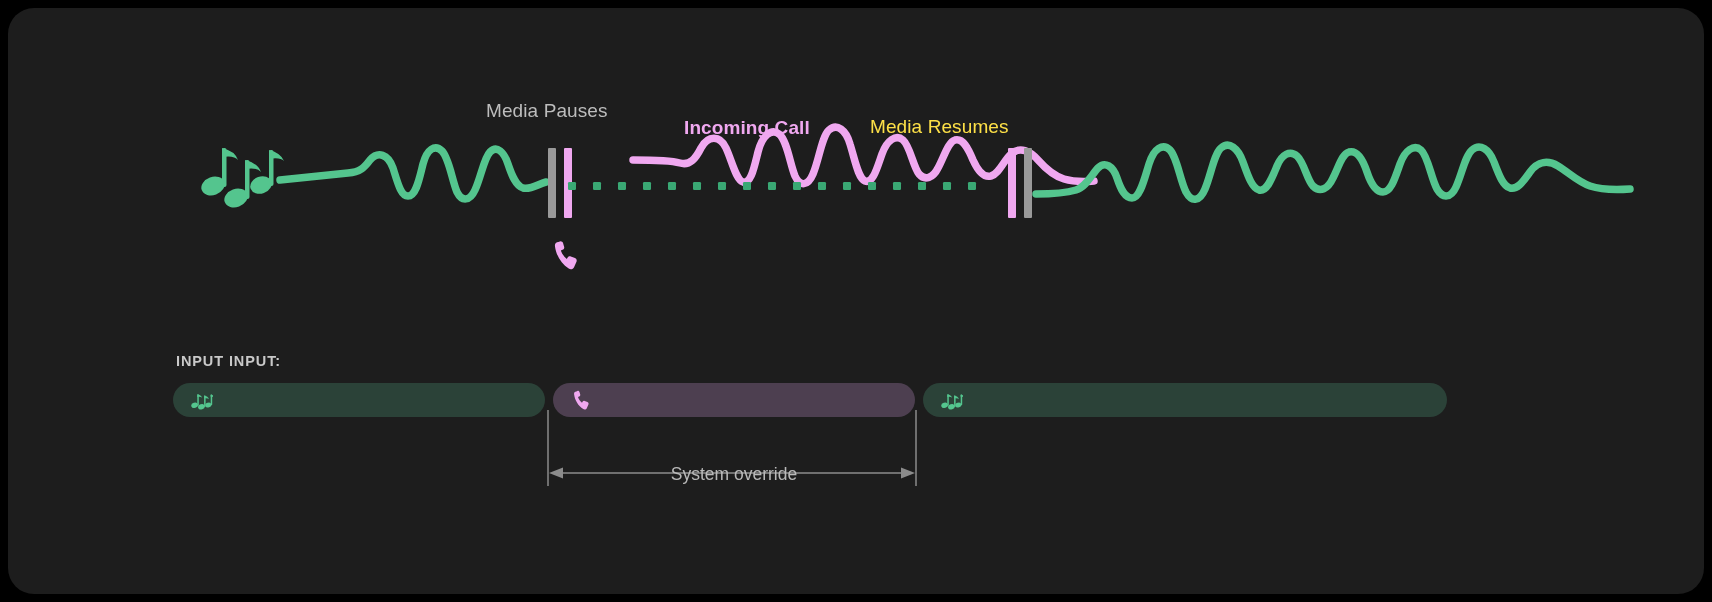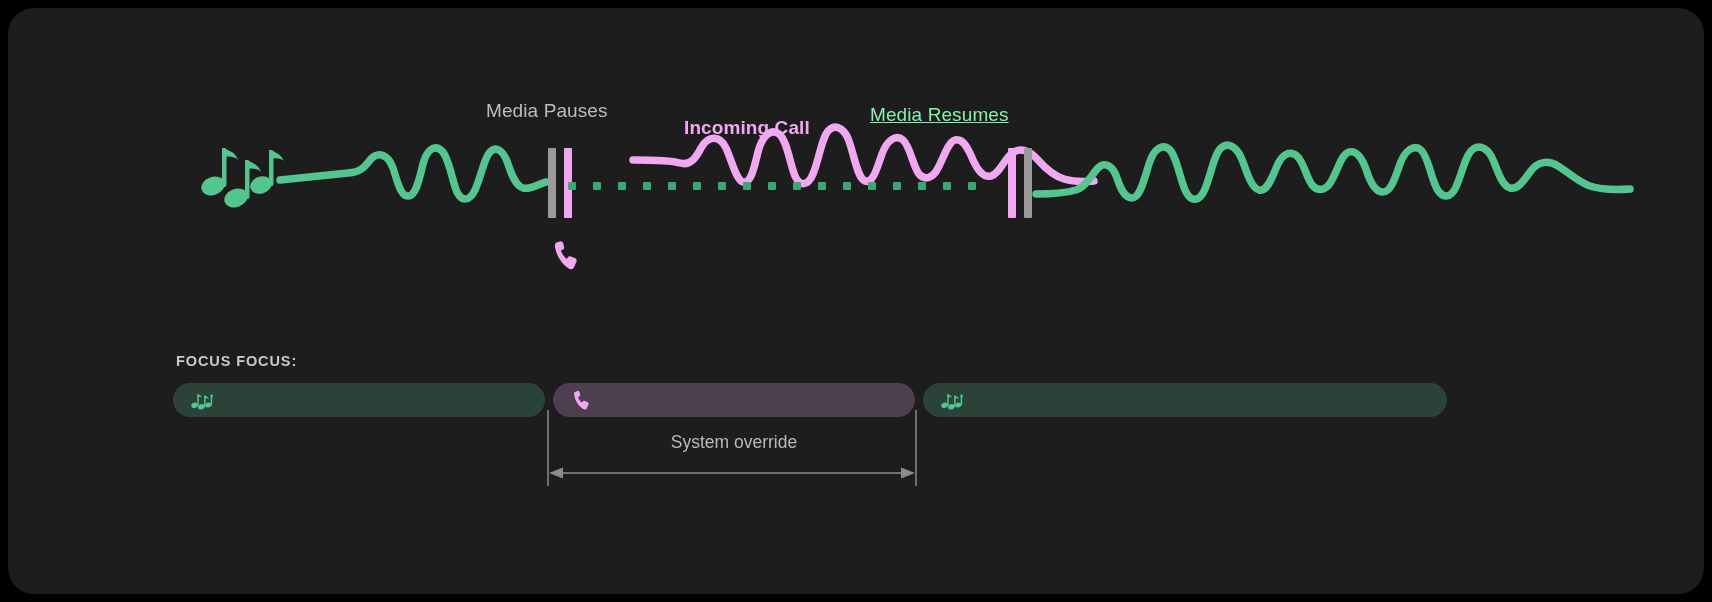--- a/index.html
+++ b/index.html
@@ -43,24 +43,23 @@
     font-size: 19px;
     letter-spacing: .1px;
     white-space: nowrap;
   }
   .lbl-pause {
     color: #bdbdbd;
     left: 478px;
     top: 92px;
   }
   .lbl-resume {
-    color: #86efac;
+    color: #fde047;
     left: 862px;
-    top: 96px;
-    text-decoration: underline;
+    top: 108px;
   }
   .lbl-call {
     color: #f0a8f0;
     left: 676px;
     top: 69px;
     font-weight: 600;
     margin-top: 40px;
   }
 
   
@@ -97,21 +96,21 @@
 
   .bar-ico {
     margin-left: 18px;
     display: block;
     line-height: 0;
   }
 
   .sys-label {
     position: absolute;
     left: 545px;
-    top: 424px;
+    top: 456px;
     width: 362px;
     text-align: center;
     color: #b9b9b9;
     font-size: 17.5px;
   }
 </style>
 </head>
 <body>
 
 <div class="card">
@@ -245,21 +244,21 @@
                  L 8.6 2.8
                  C 8.3 1.8 7.3 1.1 6.2 1.1 Z"></path>
       </g>
     </svg>
 
     <div class="lbl lbl-pause">Media Pauses</div>
     <div class="lbl lbl-call">Incoming Call</div>
     <div class="lbl lbl-resume">Media Resumes</div>
   </div>
 
-  <div class="focus-label">FOCUS FOCUS:</div>
+  <div class="focus-label">INPUT INPUT:</div>
 
   <div class="bar bar-media-a">
     <span class="bar-ico">
       <svg width="22" height="20" viewBox="0 0 22 20" fill="#54c58e">
         <ellipse cx="3.6" cy="15.3" rx="3.4" ry="2.6" transform="rotate(-20 3.6 15.3)"></ellipse>
         <rect x="6.3" y="4.2" width="1.5" height="11.4" rx=".7"></rect>
         <path d="M6.3 4.2 q4 .9 4.8 3.6 q-1.2 -1.5 -4.8 -.9 z"></path>
         <ellipse cx="10.4" cy="16.8" rx="3.4" ry="2.6" transform="rotate(-20 10.4 16.8)"></ellipse>
         <rect x="13.1" y="5.6" width="1.5" height="11.4" rx=".7"></rect>
         <path d="M13.1 5.6 q4 .9 4.8 3.6 q-1.2 -1.5 -4.8 -.9 z"></path>

